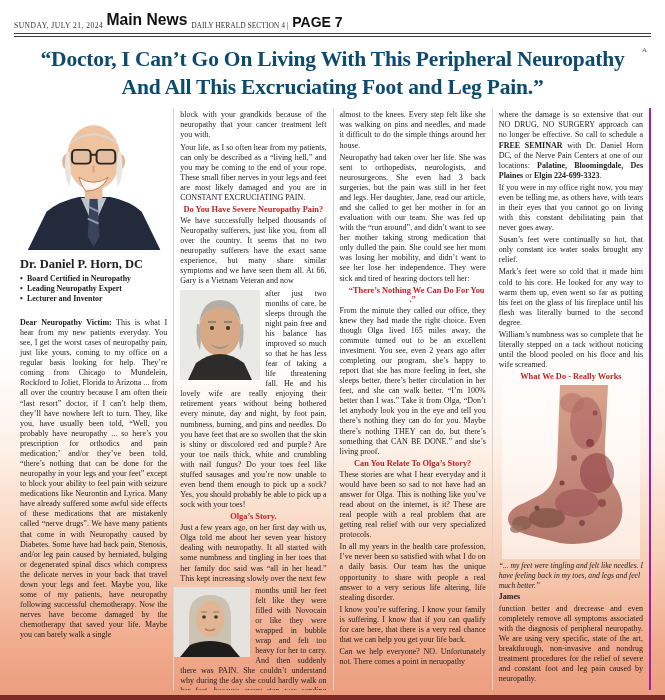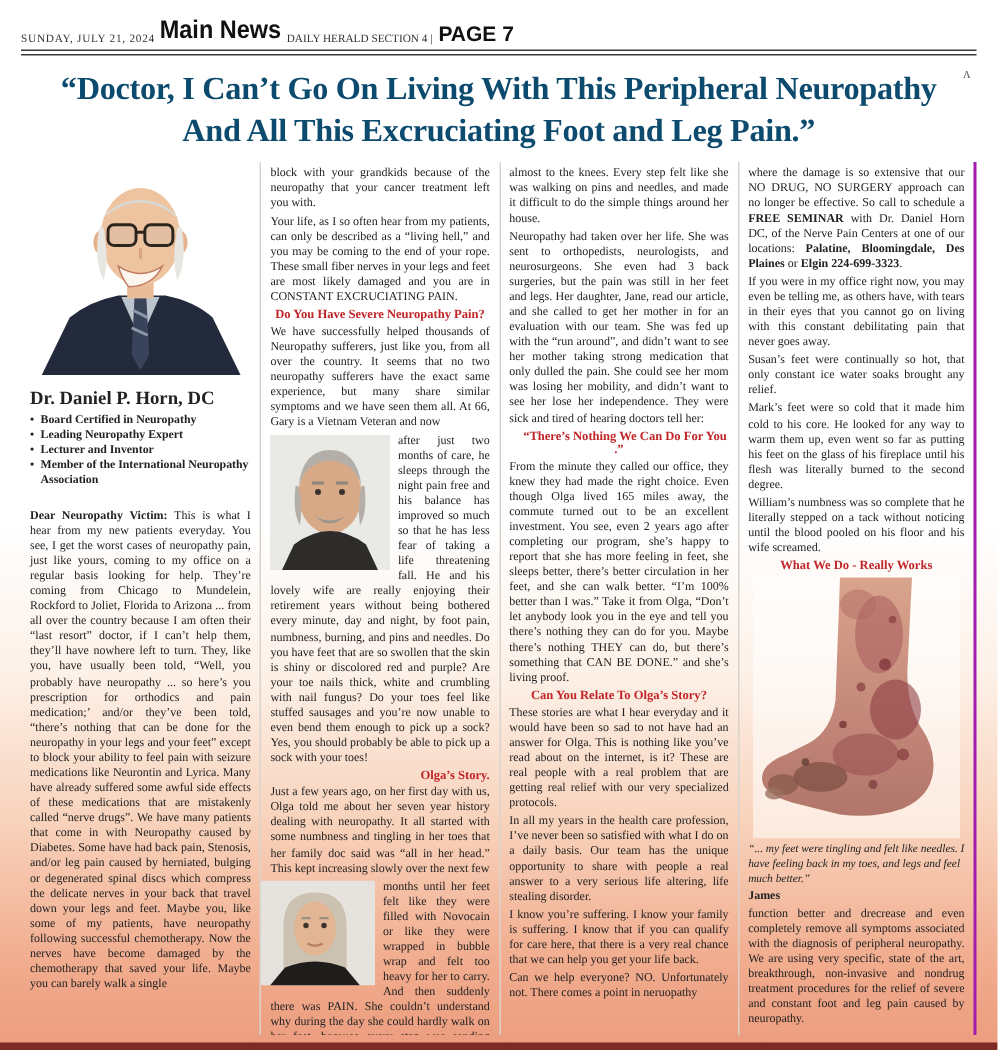--- a/index.html
+++ b/index.html
@@ -21,21 +21,21 @@
   
   .headline{margin:9px 28px 6px 28px;text-align:center;font-weight:bold;
     font-size:21.5px;line-height:1.3;color:#0c4a6e;letter-spacing:-.2px;}
   
   .cols{display:flex;padding:0 14px;height:582px;overflow:hidden;}
   .col{width:25%;padding:2px 6px 0 6px;box-sizing:border-box;overflow:hidden;}
   .col + .col{border-left:1px solid #d9d3cd;}
   .col:last-child{border-right:2px solid #a21caf;font-family:Liberation Serif, serif;}
   p{margin:0 0 2px 0;font-size:8px;line-height:1.26;text-align:justify;}
   .subhead{font-weight:bold;color:#c02428;font-size:8.4px;text-align:center;margin:2px 0;}
-  .subhead.left{text-align:right;}
+  .subhead.left{text-align:center;}
   .subhead.indent{text-align:center;text-indent:8px;}
   .bold{font-weight:bold;}
   .lead{font-weight:bold;}
   
   .doc-photo{width:100%;height:140px;margin-bottom:2px;}
   .doc-name{font-size:12.5px;font-weight:bold;margin:1px 0 2px 0;}
   ul.creds{list-style:none;margin:0 0 14px 0;padding:0;}
   ul.creds li{font-size:7.9px;font-weight:bold;line-height:1.25;padding-left:7px;position:relative;}
   ul.creds li::before{content:"•";position:absolute;left:0;top:0;}
   
@@ -86,21 +86,20 @@
       <rect x="78" y="38" width="19" height="14" rx="4" fill="rgba(190,180,170,0.25)" stroke="#2c261f" stroke-width="2"></rect>
       <line x1="72" y1="43" x2="78" y2="43" stroke="#2c261f" stroke-width="2"></line>
       <path d="M60 66 Q75 76 90 66 Q83 80 67 80 Q62 74 60 66 Z" fill="#fdf6ee" stroke="#c07a5e" stroke-width="1"></path>
       <line x1="75" y1="54" x2="75" y2="61" stroke="#d7a27d" stroke-width="2"></line>
     </svg>
     <div class="doc-name">Dr. Daniel P. Horn, DC</div>
     <ul class="creds">
       <li>Board Certified in Neuropathy</li>
       <li>Leading Neuropathy Expert</li>
       <li>Lecturer and Inventor</li>
-      <li>Member of the International Neuropathy Association</li>
     </ul>
     <p><span class="lead">Dear Neuropathy Victim:</span><span> This is what I hear from my new patients everyday. You see, I get the worst cases of neuropathy pain, just like yours, coming to my office on a regular basis looking for help. They’re coming from Chicago to Mundelein, Rockford to Joliet, Florida to Arizona ... from all over the country because I am often their “last resort” doctor, if I can’t help them, they’ll have nowhere left to turn. They, like you, have usually been told, “Well, you probably have neuropathy ... so here’s you prescription for orthodics and pain medication;’ and/or they’ve been told, “there’s nothing that can be done for the neuropathy in your legs and your feet” except to block your ability to feel pain with seizure medications like Neurontin and Lyrica. Many have already suffered some awful side effects of these medications that are mistakenly called “nerve drugs”. We have many patients that come in with Neuropathy caused by Diabetes. Some have had back pain, Stenosis, and/or leg pain caused by herniated, bulging or degenerated spinal discs which compress the delicate nerves in your back that travel down your legs and feet. Maybe you, like some of my patients, have neuropathy following successful chemotherapy. Now the nerves have become damaged by the chemotherapy that saved your life. Maybe you can barely walk a single</span></p>
   </div>
 
   <div class="col">
     <p>block with your grandkids because of the neuropathy that your cancer treatment left you with.</p>
     <p>Your life, as I so often hear from my patients, can only be described as a “living hell,” and you may be coming to the end of your rope. These small fiber nerves in your legs and feet are most likely damaged and you are in CONSTANT EXCRUCIATING PAIN.</p>
     <div class="subhead">Do You Have Severe Neuropathy Pain?</div>
     <p>We have successfully helped thousands of Neuropathy sufferers, just like you, from all over the country. It seems that no two neuropathy sufferers have the exact same experience, but many share similar symptoms and we have seen them all. At 66, Gary is a Vietnam Veteran and now</p>
     <svg class="float-photo gary" viewBox="0 0 80 90">

